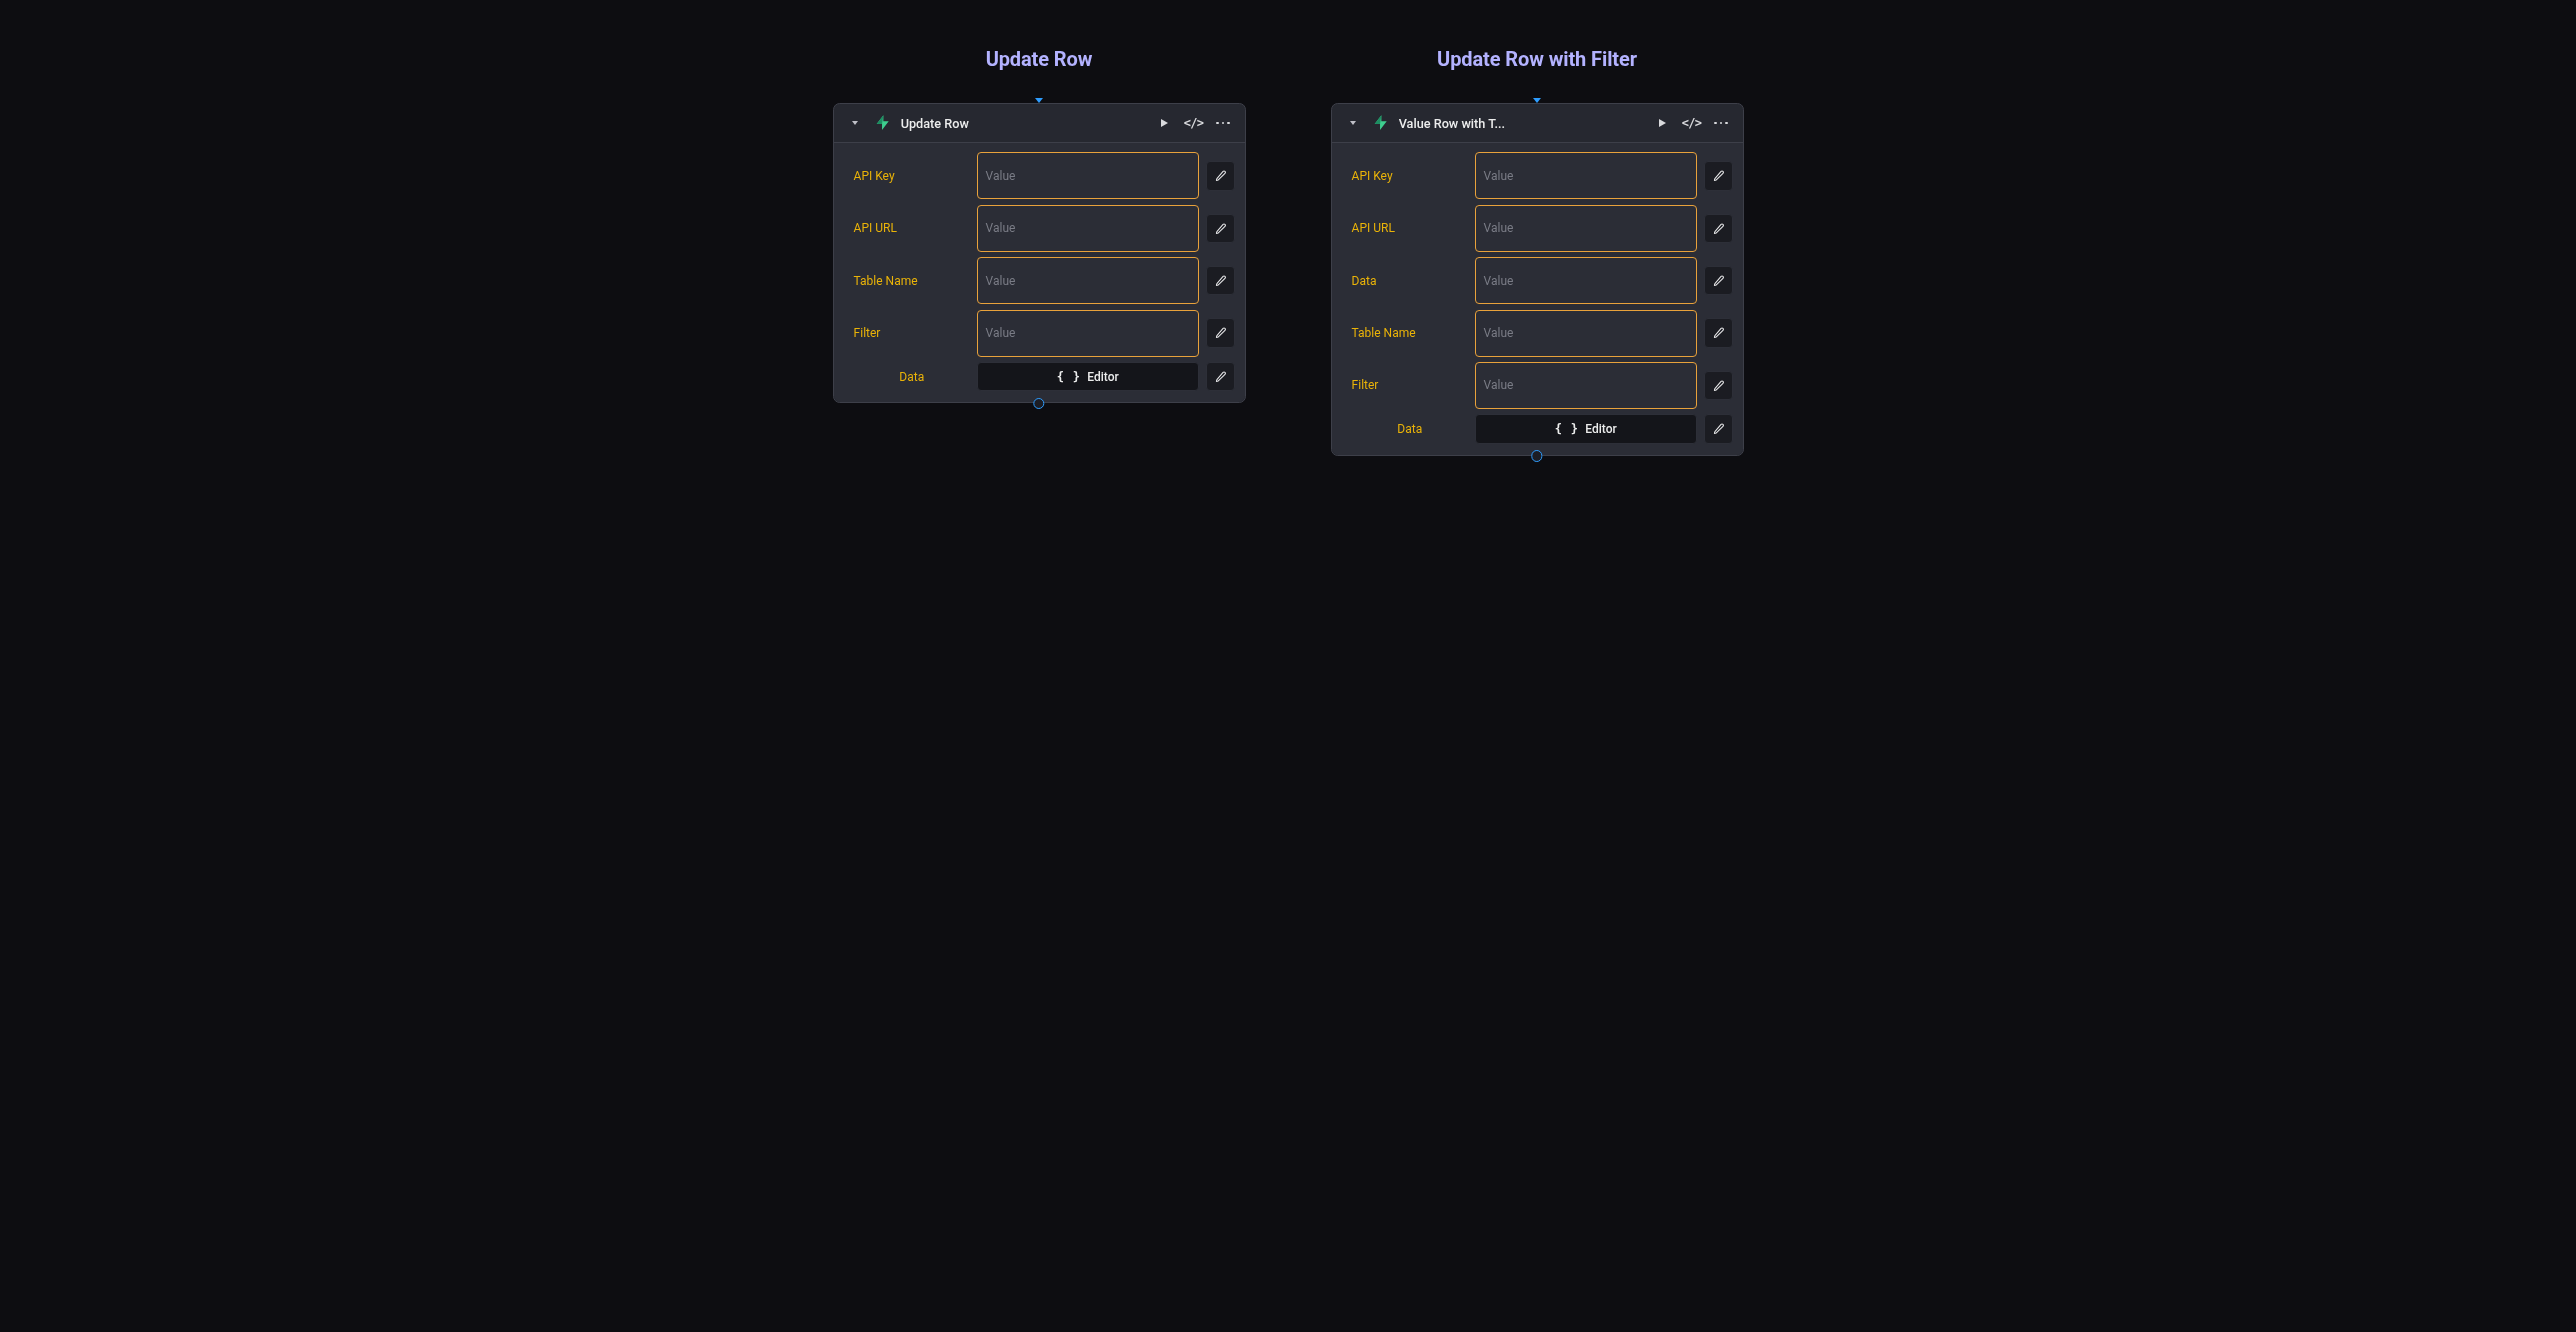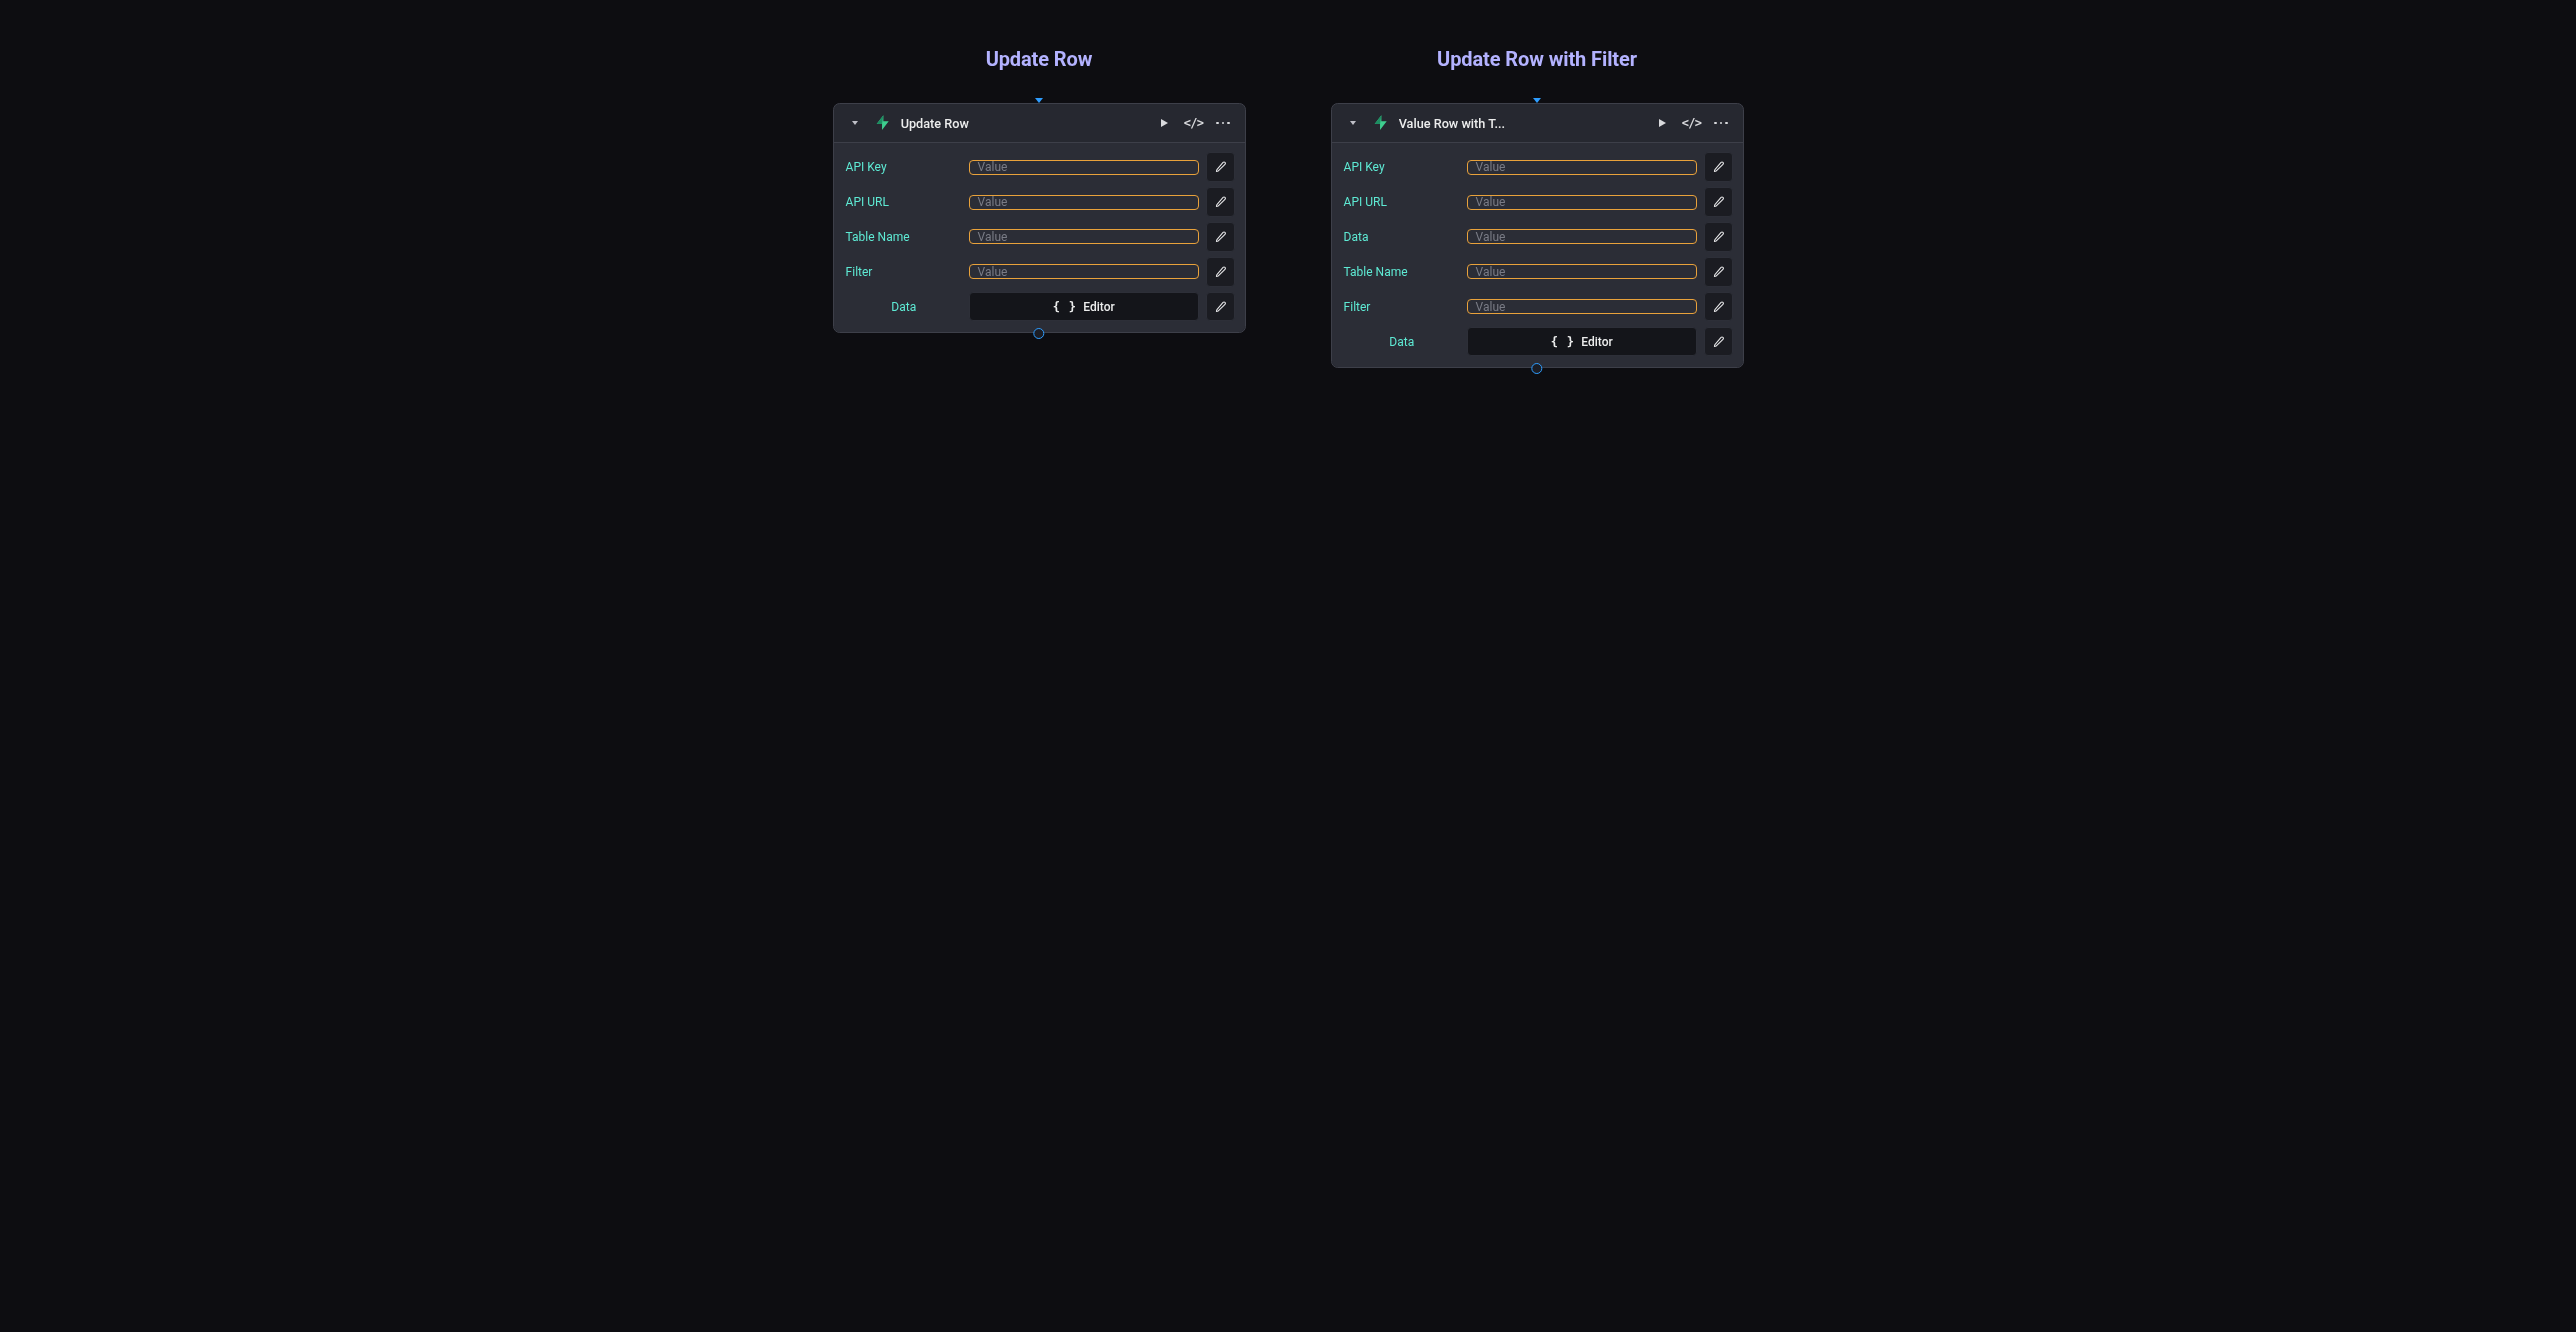--- a/index.html
+++ b/index.html
@@ -118,28 +118,29 @@
   .row {
     display: flex;
     align-items: center;
     gap: 6.7px;
     margin-bottom: 5.4px;
   }
   .row:last-child { margin-bottom: 0; text-align: center; }
   .row-label {
     width: 119px;
     flex: 0 0 119px;
-    color: #5eead4;
+    color: #eab308;
     font-size: 12px;
     font-weight: 400;
     padding-left: 2.7px;
+    margin-left: 8px;
   }
   .row-input {
     flex: 1;
-    height: 15px;
+    height: 47px;
     border: 1px solid #e9a23b;
     border-radius: 4px;
     background: #2b2d36;
     color: #7a7c86;
     font-size: 12px;
     padding: 0 8px;
     display: flex;
     align-items: center;
   }
   .row-editor {

